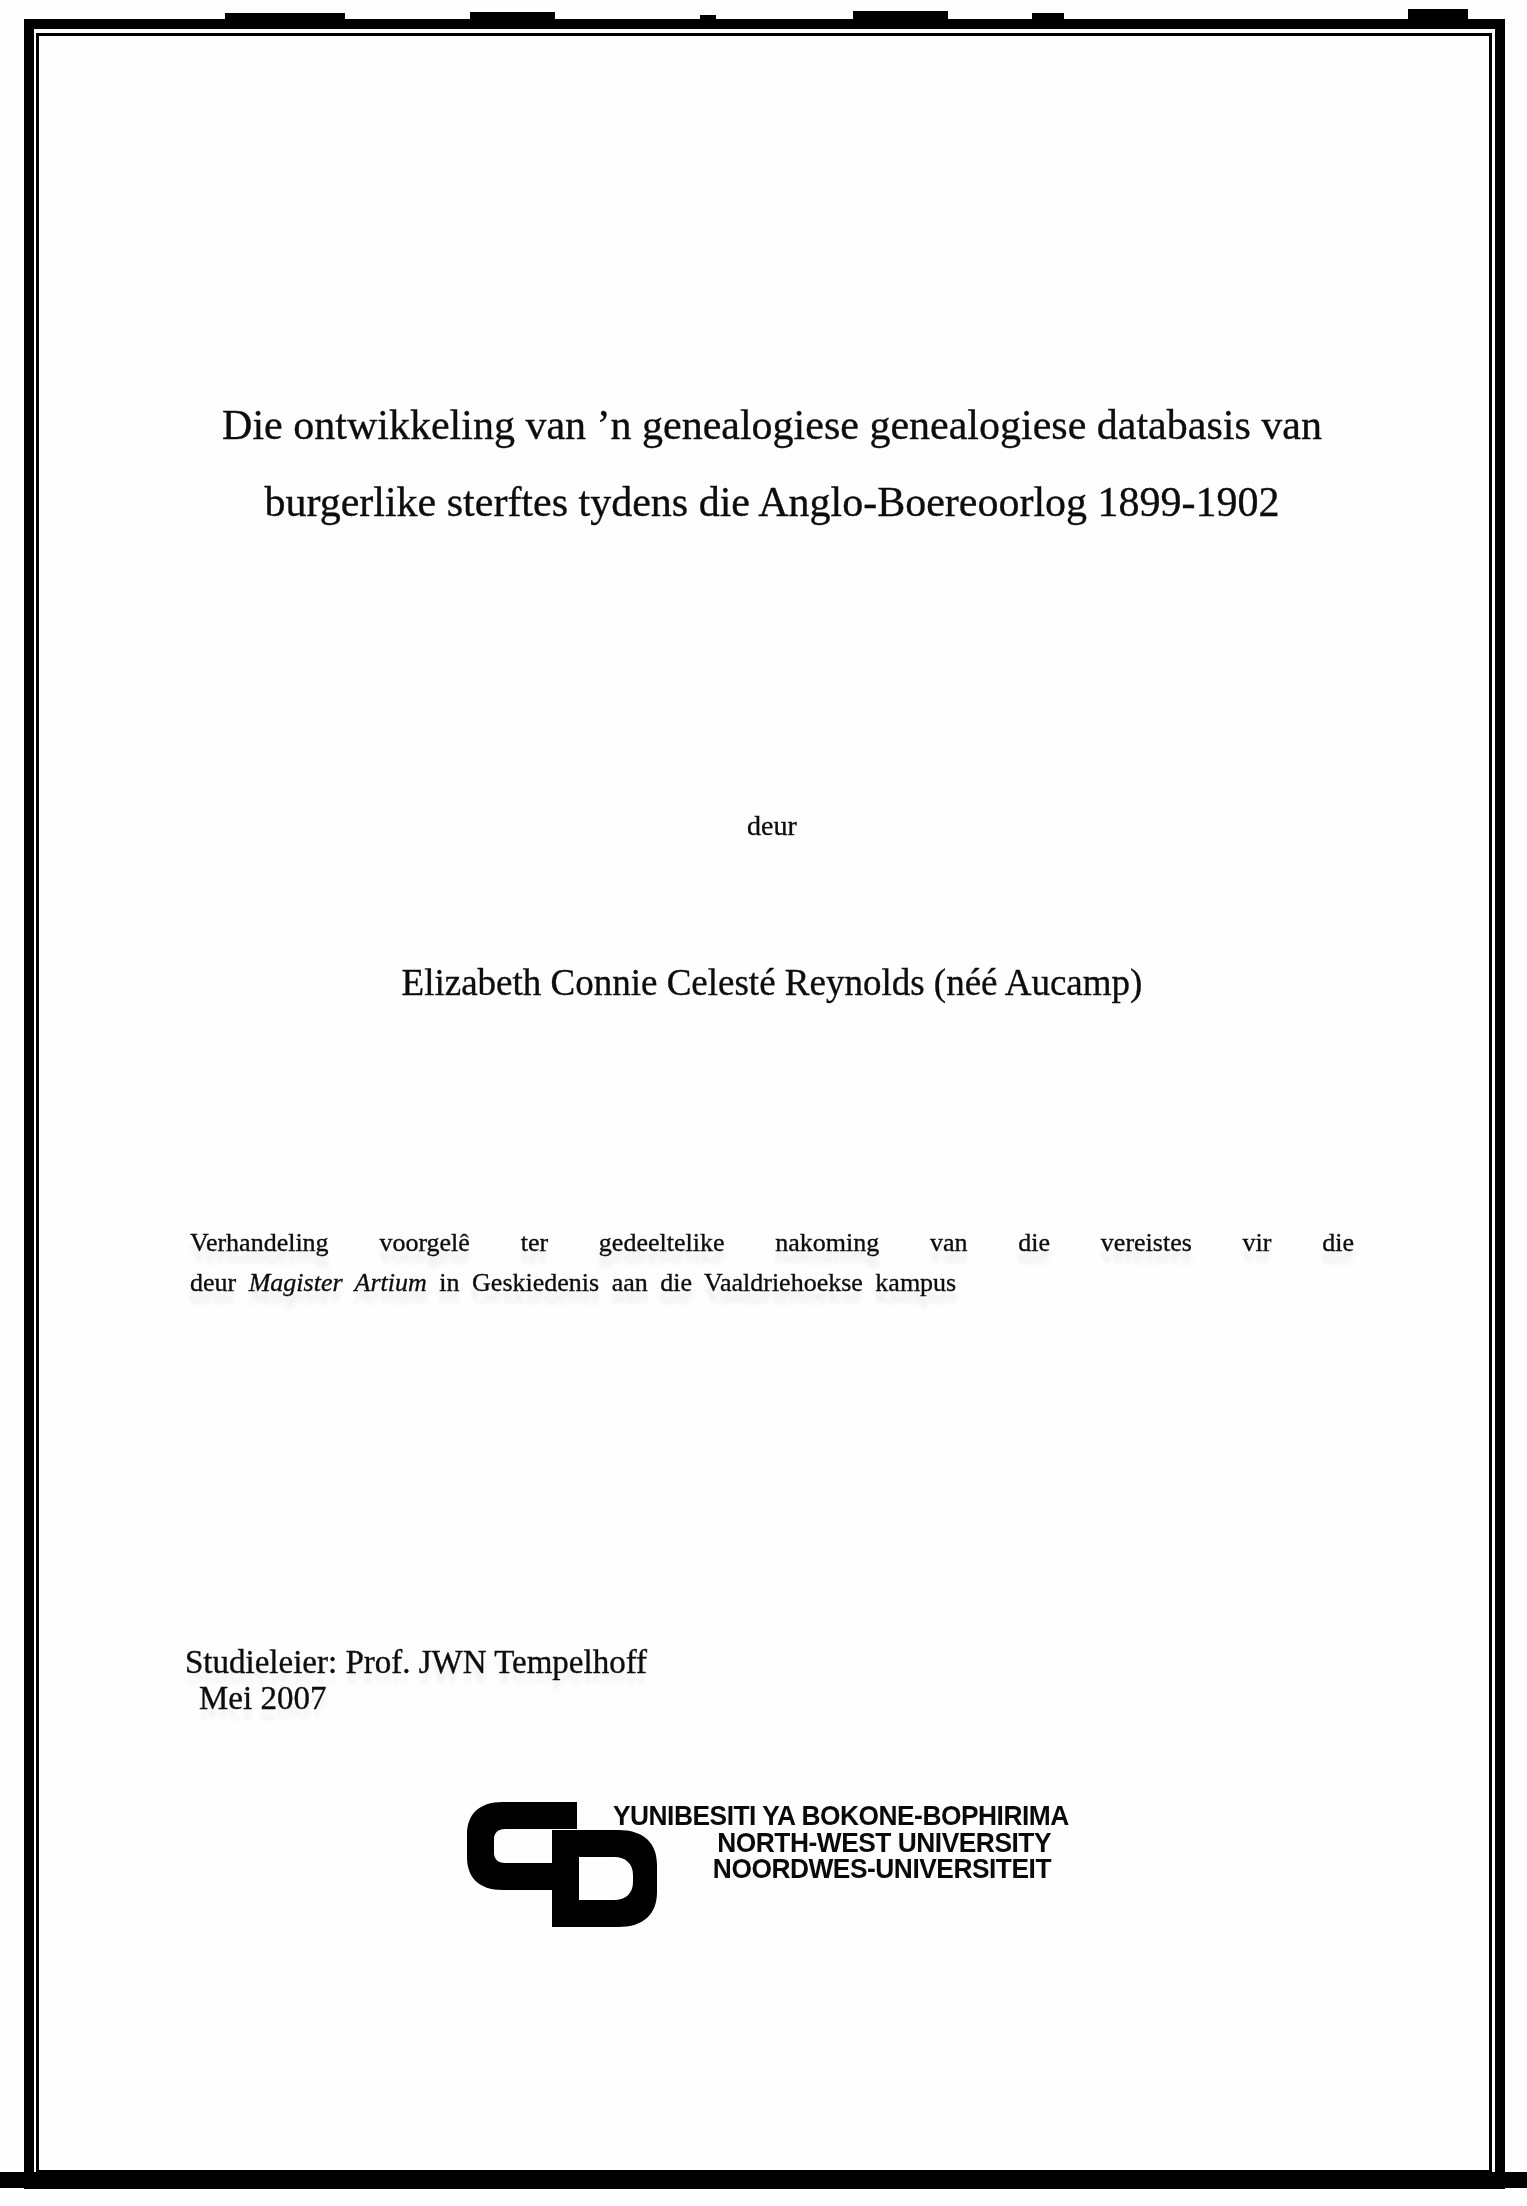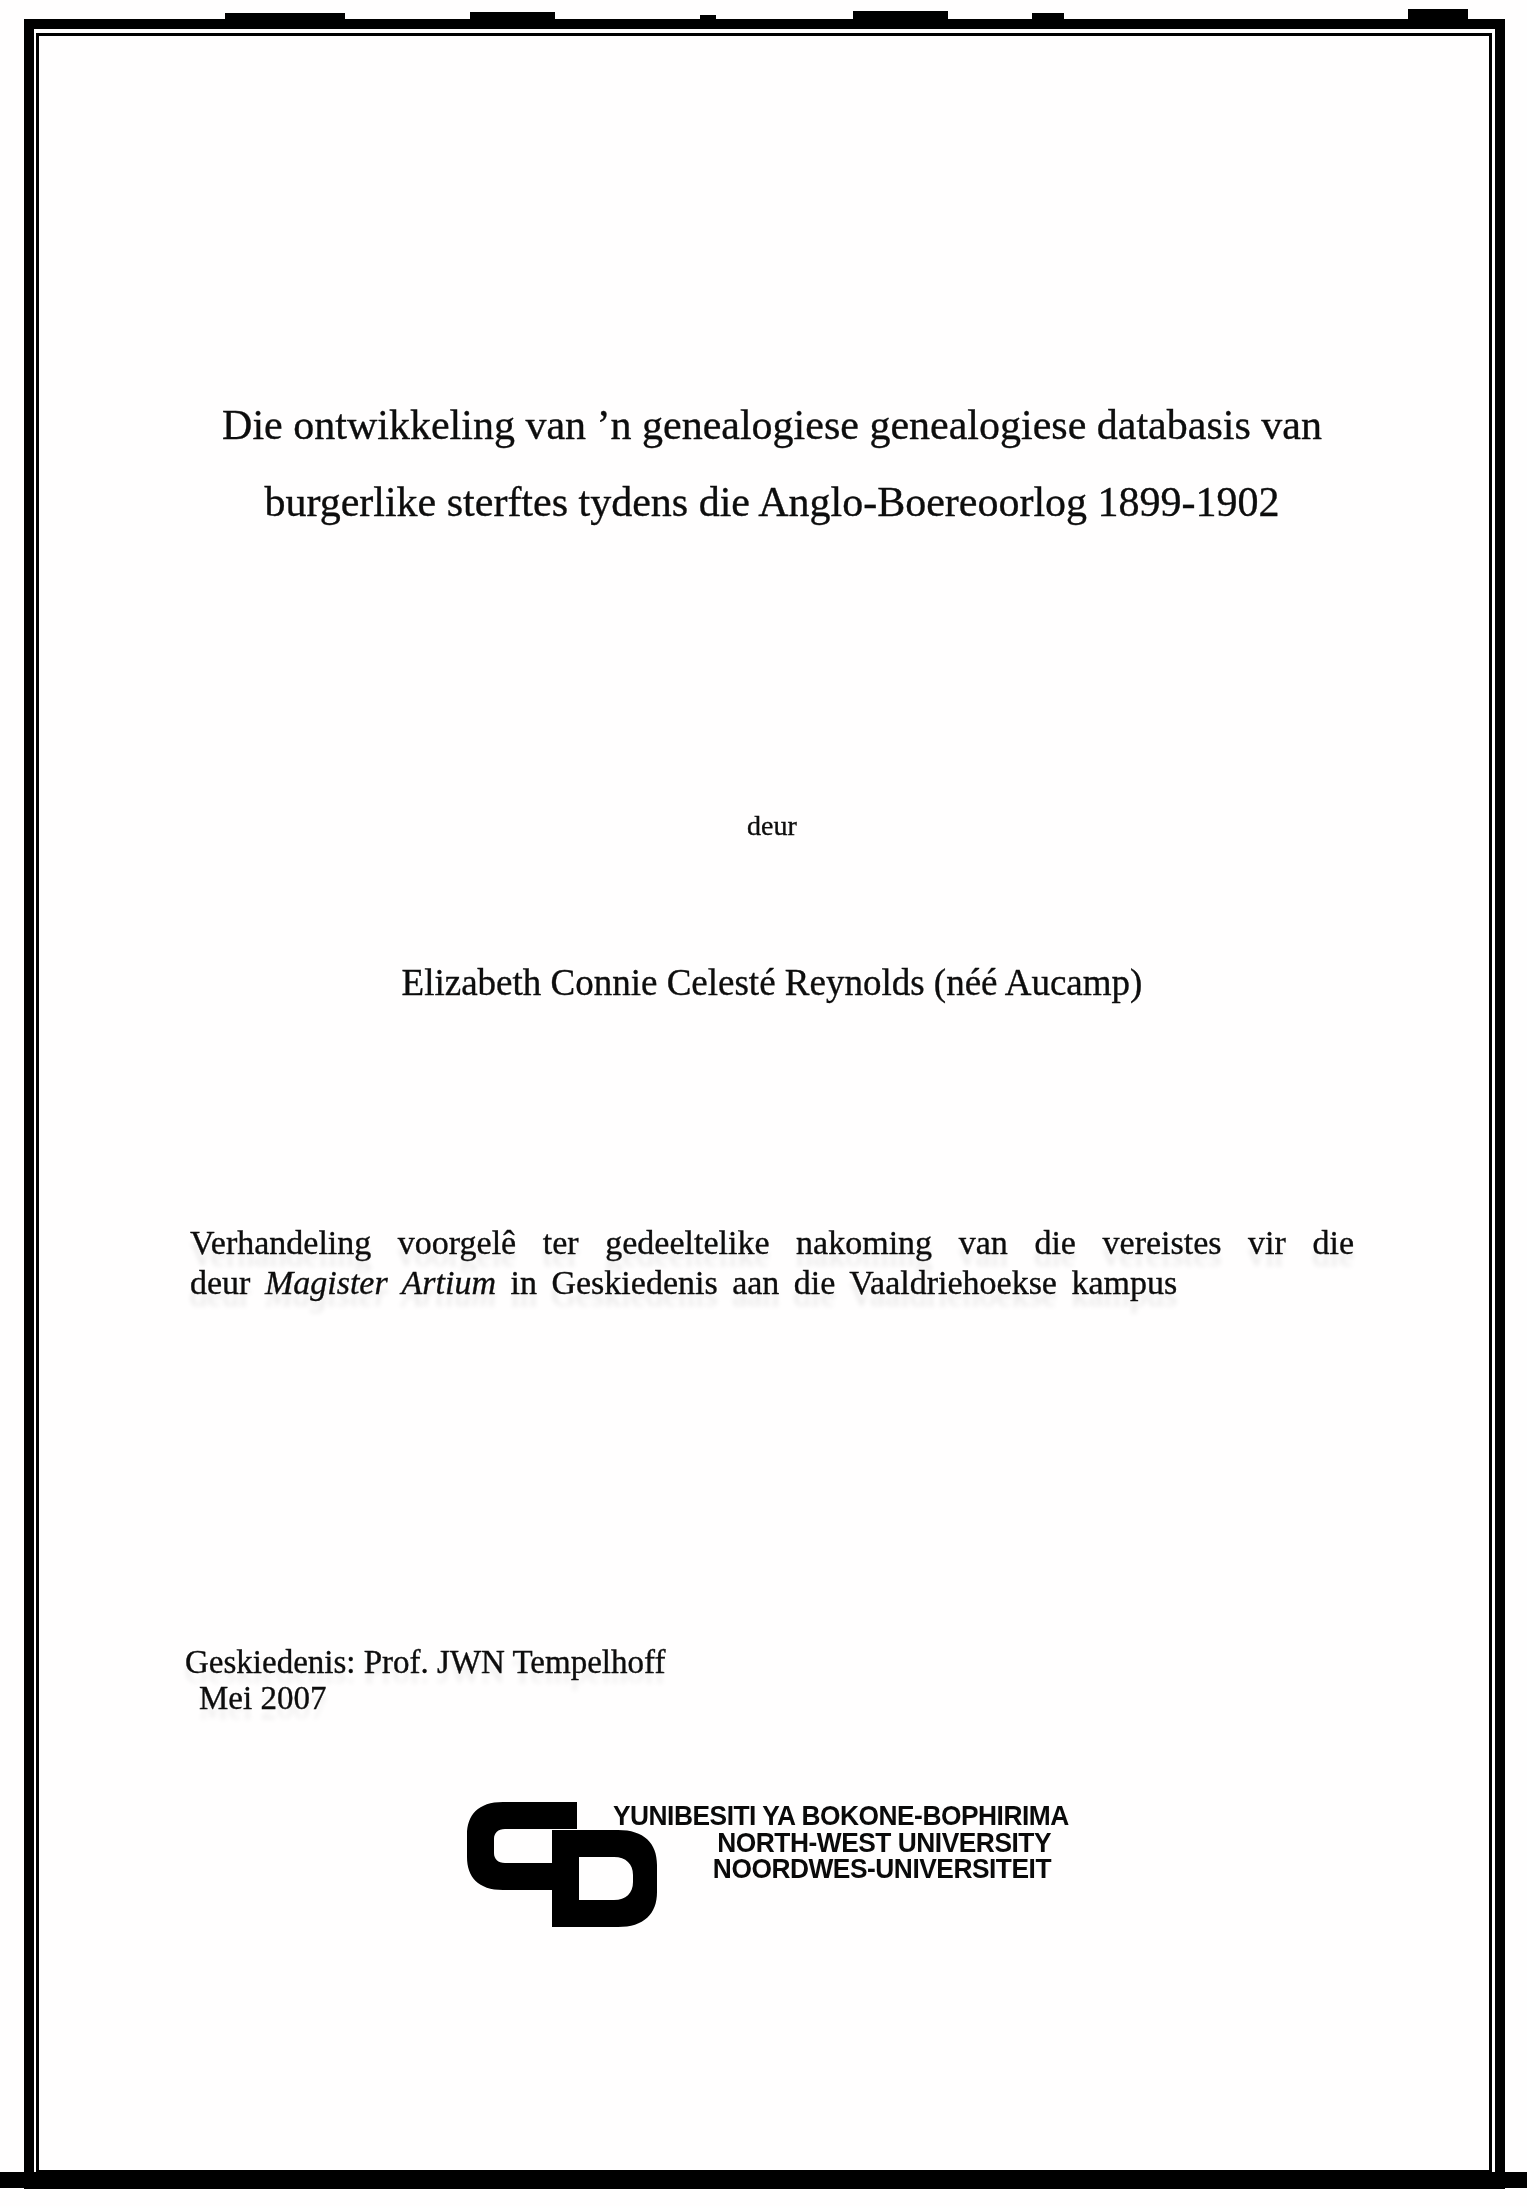--- a/index.html
+++ b/index.html
@@ -34,21 +34,21 @@
   .byline {
     position: absolute; left: 190px; width: 1164px; top: 810px;
     font-size: 28px; line-height: 32px; text-align: center;
   }
   .author {
     position: absolute; left: 190px; width: 1164px; top: 964px;
     font-size: 37px; line-height: 37px; text-align: center; white-space: nowrap;
   }
   .statement {
     position: absolute; left: 190px; width: 1164px; top: 1223px;
-    font-size: 34px; line-height: 40px;
+    font-size: 26px; line-height: 40px;
     text-shadow: 0 12px 5px rgba(0,0,0,0.10);
   }
   .statement .just { text-align: justify; text-align-last: justify; }
   .statement .spread { word-spacing: 6px; }
   .supervisor, .date {
     position: absolute; left: 185px;
     font-size: 33px; line-height: 36px;
     text-shadow: 0 10px 5px rgba(0,0,0,0.08);
   }
   .supervisor { top: 1644px; }
@@ -88,21 +88,21 @@
 
   <div class="byline ink">deur</div>
 
   <div class="author ink">Elizabeth Connie Celesté Reynolds (néé Aucamp)</div>
 
   <div class="statement ink">
     <div class="just">Verhandeling voorgelê ter gedeeltelike nakoming van die vereistes vir die</div>
     <div class="spread"><span>deur </span><em>Magister Artium</em><span> in Geskiedenis aan die Vaaldriehoekse kampus</span></div>
   </div>
 
-  <div class="supervisor ink">Geskiedenis: Prof. JWN Tempelhoff</div>
+  <div class="supervisor ink">Studieleier: Prof. JWN Tempelhoff</div>
   <div class="date ink">Mei 2007</div>
 
   <div class="logo-mark">
     <svg viewBox="0 0 190 125" xmlns="http://www.w3.org/2000/svg" aria-hidden="true">
       <path d="M110,0 H36 C11,0 0,13 0,33 V55 C0,75 11,88 36,88 H102 V61 H38 C31,61 27,57 27,51 V37 C27,31 31,27 38,27 H110 Z" fill="#000"></path>
       <path fill-rule="evenodd" d="M85,28 H151 C177,28 190,41 190,63 V90 C190,112 177,125 151,125 H85 Z M112,55 H147 C159,55 166,62 166,73 V80 C166,91 159,98 147,98 H112 Z" fill="#000"></path>
     </svg>
   </div>
 
   <div class="logo-text">

